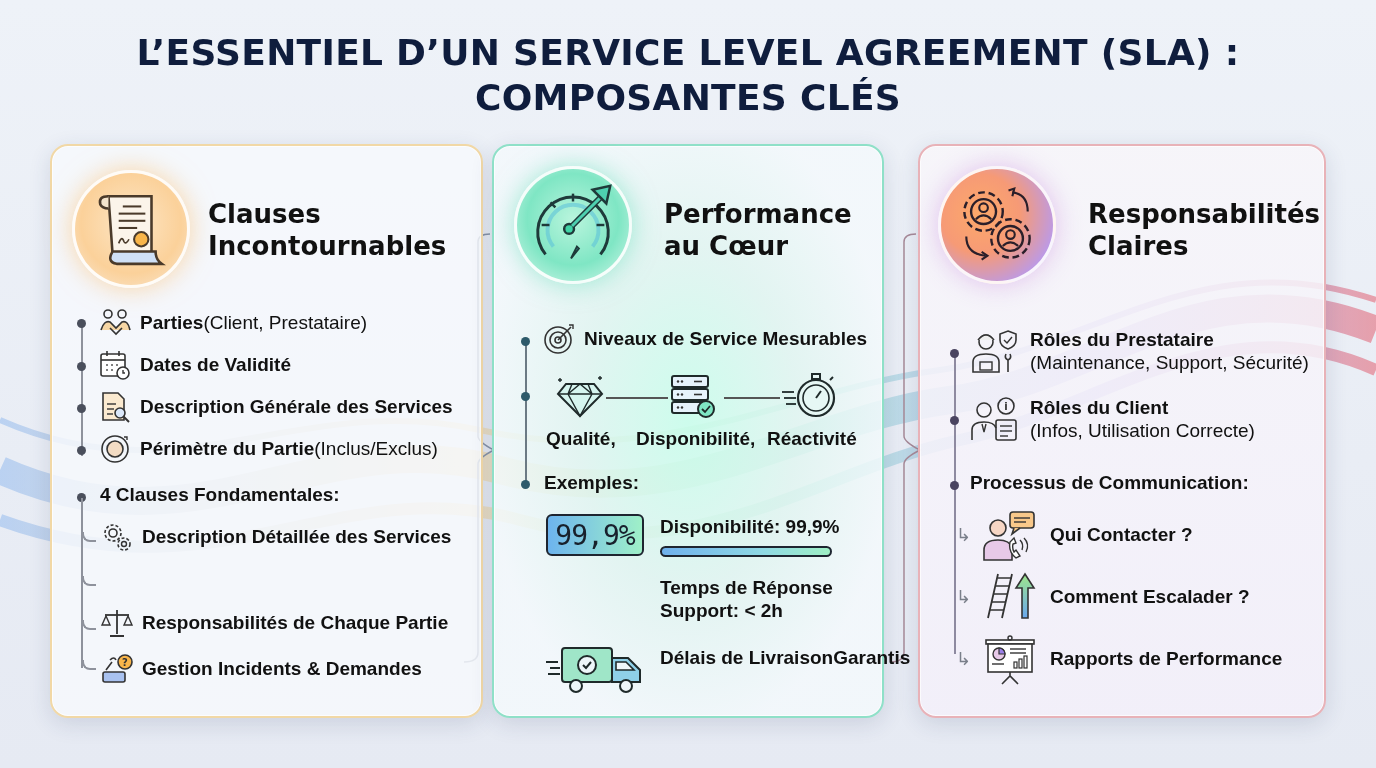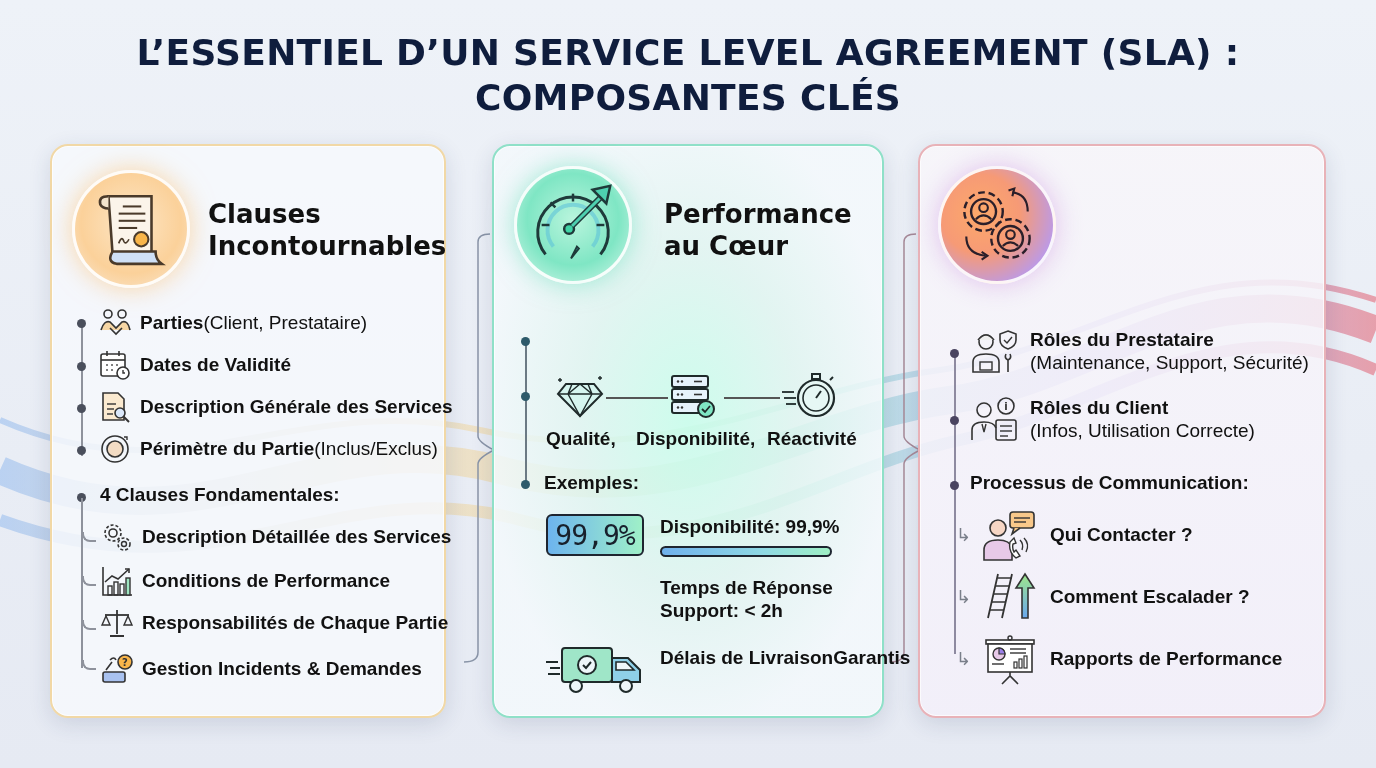--- a/index.html
+++ b/index.html
@@ -14,21 +14,21 @@
   .title {
     position: absolute; top: 30px; left: 0; width: 1376px; text-align: center;
     font-family: "DejaVu Sans", sans-serif; font-weight: bold;
     font-size: 36px; line-height: 45px; color: #0f1d3d; letter-spacing: 0.3px;
   }
   .panel {
     position: absolute; top: 144px; height: 574px; border-radius: 18px;
     background: rgba(247, 249, 252, 0.82);
     box-shadow: 0 6px 22px rgba(40, 60, 100, 0.14), inset 0 0 0 1px rgba(255,255,255,0.7);
   }
-  .p1 { left: 50px; width: 396px; border: 2px solid #f1d8a6; }
+  .p1 { left: 50px; width: 433px; border: 2px solid #f1d8a6; }
   .p2 { left: 492px; width: 392px; border: 2px solid #8fe0c8;
         background: radial-gradient(ellipse at 50% 48%, rgba(200,255,235,0.85) 0%, rgba(224,246,240,0.8) 40%, rgba(244,249,252,0.85) 75%); }
   .p3 { left: 918px; width: 408px; border: 2px solid #e8b2b8;
         background: linear-gradient(180deg, rgba(248,246,250,0.85), rgba(244,240,250,0.85)); }
   .icon-circle {
     position: absolute; width: 118px; height: 118px; border-radius: 50%;
     border: 3px solid rgba(255,255,255,0.9);
     display: flex; align-items: center; justify-content: center;
   }
   .p1 .icon-circle { left: 20px; top: 24px; background: radial-gradient(circle at 50% 45%, #fde6c6 0%, #fbd19a 60%, #f8e8d4 100%); box-shadow: 0 0 26px rgba(251,190,110,0.6); }
@@ -184,34 +184,20 @@
     <span class="ico">
       <svg viewBox="0 0 34 34">
           <circle cx="13" cy="13" r="8" fill="none" stroke="#333" stroke-width="1.6" stroke-dasharray="3 2"></circle>
           <circle cx="13" cy="13" r="4" fill="none" stroke="#333" stroke-width="1.6"></circle>
           <circle cx="24" cy="24" r="6" fill="none" stroke="#333" stroke-width="1.6" stroke-dasharray="3 2"></circle>
           <circle cx="24" cy="24" r="2.5" fill="none" stroke="#333" stroke-width="1.4"></circle>
         </svg>
     </span>
     <span>Description Détaillée des Services</span>
   </div>
-  <div class="row" style="left:48px;top:418px">
-    <span class="ico">
-      <svg viewBox="0 0 34 34">
-          <path d="M3 3 V31 H32" stroke="#333" stroke-width="1.6" fill="none"></path>
-          <rect x="8" y="22" width="4" height="9" fill="none" stroke="#333" stroke-width="1.4"></rect>
-          <rect x="14" y="18" width="4" height="13" fill="none" stroke="#333" stroke-width="1.4"></rect>
-          <rect x="20" y="20" width="4" height="11" fill="none" stroke="#333" stroke-width="1.4"></rect>
-          <rect x="26" y="14" width="4" height="17" fill="#9fe6c2" stroke="#333" stroke-width="1.4"></rect>
-          <path d="M5 18 L12 12 L18 15 L29 5" stroke="#333" stroke-width="1.6" fill="none"></path>
-          <path d="M25 5 H29 V9" stroke="#333" stroke-width="1.6" fill="none"></path>
-        </svg>
-    </span>
-    <span>Conditions de Performance</span>
-  </div>
   <div class="row" style="left:48px;top:460px">
     <span class="ico">
       <svg viewBox="0 0 34 34">
           <line x1="17" y1="4" x2="17" y2="28" stroke="#333" stroke-width="1.8"></line>
           <line x1="5" y1="9" x2="29" y2="9" stroke="#333" stroke-width="1.8"></line>
           <path d="M2 19 L6 10 L10 19 Z" fill="none" stroke="#333" stroke-width="1.4"></path>
           <path d="M24 19 L28 10 L32 19 Z" fill="none" stroke="#333" stroke-width="1.4"></path>
           <line x1="10" y1="30" x2="24" y2="30" stroke="#333" stroke-width="2"></line>
         </svg>
     </span>
@@ -249,20 +235,32 @@
   <div class="panel-title">
     <div>Performance</div>
     <div>au Cœur</div>
   </div>
 
   <div class="vline" style="left:31px;top:196px;height:140px;background:#6b7a84"></div>
   <div class="dot" style="left:27px;top:191px;background:#2d5a6a"></div>
   <div class="dot" style="left:27px;top:246px;background:#2d5a6a"></div>
   <div class="dot" style="left:27px;top:334px;background:#2d5a6a"></div>
 
+  <div class="row" style="left:48px;top:176px">
+    <span class="ico">
+      <svg viewBox="0 0 34 34">
+          <circle cx="16" cy="18" r="13" fill="none" stroke="#333" stroke-width="1.6"></circle>
+          <circle cx="16" cy="18" r="8" fill="none" stroke="#333" stroke-width="1.6"></circle>
+          <circle cx="16" cy="18" r="3" fill="none" stroke="#333" stroke-width="1.6"></circle>
+          <line x1="16" y1="18" x2="29" y2="5" stroke="#333" stroke-width="1.6"></line>
+          <path d="M27 3 L31 3 L31 7" stroke="#333" stroke-width="1.4" fill="none"></path>
+        </svg>
+    </span>
+    <span>Niveaux de Service Mesurables</span>
+  </div>
 
   <div style="position:absolute;left:112px;top:251px;width:62px;height:1.5px;background:#555"></div>
   <div style="position:absolute;left:230px;top:251px;width:56px;height:1.5px;background:#555"></div>
 
   <div style="position:absolute;left:60px;top:228px;width:52px;height:46px">
     <svg viewBox="0 0 52 46" width="52" height="46">
         <path d="M12 10 H40 L48 20 L26 42 L4 20 Z" fill="#d6f5ef" stroke="#1f2a2a" stroke-width="2"></path>
         <path d="M4 20 H48 M18 10 L14 20 L26 42 L38 20 L34 10 M14 20 L26 10 L38 20" fill="none" stroke="#1f2a2a" stroke-width="1.4"></path>
         <path d="M6 4 V8 M4 6 H8 M46 2 V6 M44 4 H48" stroke="#1f2a2a" stroke-width="1.4"></path>
       </svg>
@@ -352,20 +350,24 @@
       <circle cx="64" cy="64" r="20" fill="none" stroke="#2a1f2a" stroke-width="2.5" stroke-dasharray="7 4"></circle>
       <circle cx="64" cy="64" r="13" fill="none" stroke="#2a1f2a" stroke-width="2.5"></circle>
       <circle cx="64" cy="60" r="4.5" fill="none" stroke="#2a1f2a" stroke-width="2.2"></circle>
       <path d="M56 72 Q64 64 72 72" fill="none" stroke="#2a1f2a" stroke-width="2.2"></path>
       <path d="M66 16 Q82 18 82 36" fill="none" stroke="#2a1f2a" stroke-width="2.2"></path>
       <path d="M62 14 L68 12 L66 20" fill="none" stroke="#2a1f2a" stroke-width="2.2"></path>
       <path d="M18 62 Q18 80 38 82" fill="none" stroke="#2a1f2a" stroke-width="2.2"></path>
       <path d="M34 78 L40 82 L34 86" fill="none" stroke="#2a1f2a" stroke-width="2.2"></path>
     </svg>
   </div>
+  <div class="panel-title">
+    <div>Responsabilités</div>
+    <div>Claires</div>
+  </div>
 
   <div class="vline" style="left:34px;top:208px;height:300px;background:#8e8aa0"></div>
   <div class="dot" style="left:30px;top:203px;background:#4a4460"></div>
   <div class="dot" style="left:30px;top:270px;background:#4a4460"></div>
   <div class="dot" style="left:30px;top:335px;background:#4a4460"></div>
 
   <div class="row" style="left:50px;top:182px;align-items:flex-start">
     <span class="ico" style="width:52px;height:46px">
       <svg viewBox="0 0 52 46">
           <circle cx="16" cy="14" r="7" fill="none" stroke="#333" stroke-width="1.6"></circle>

